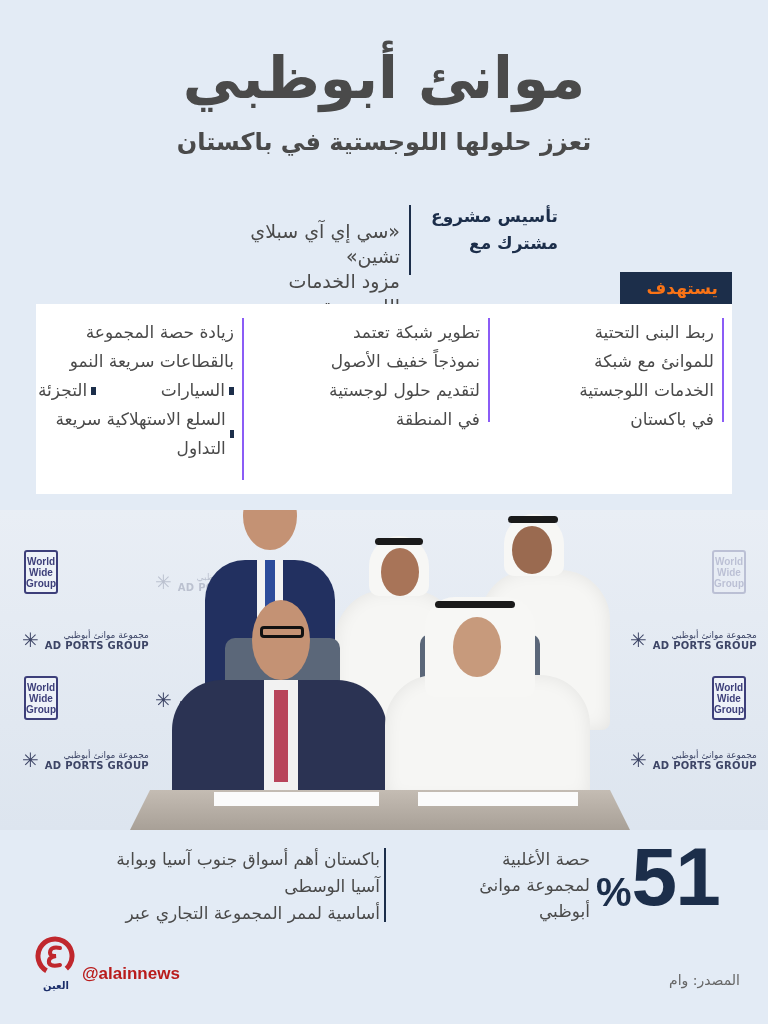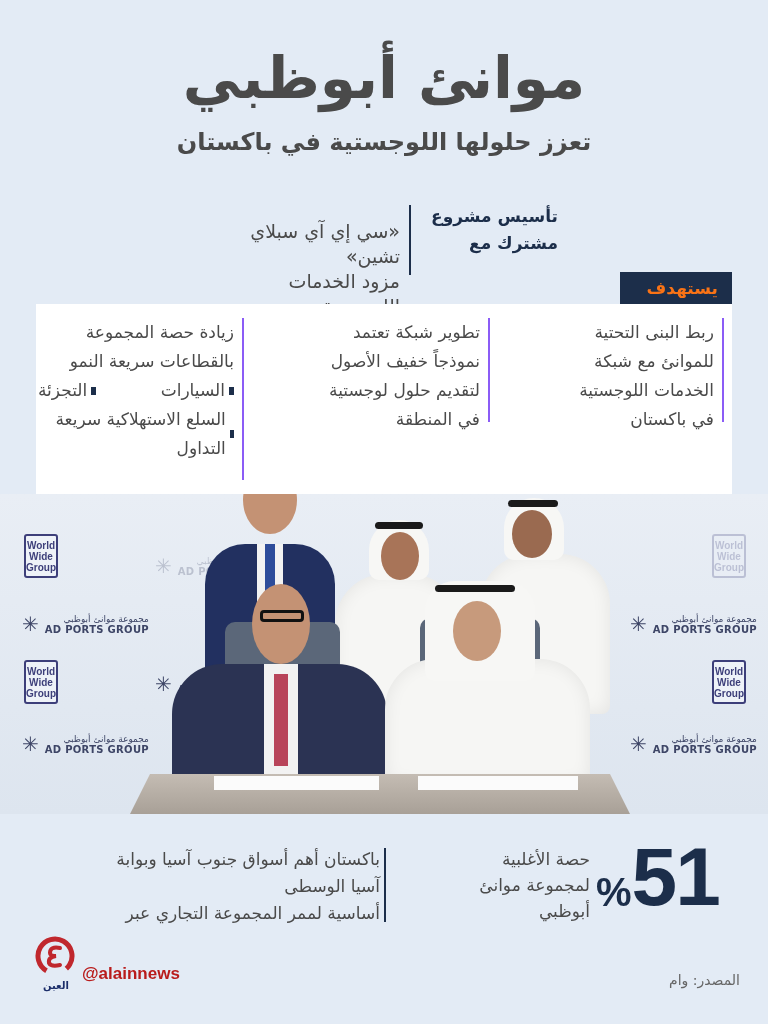--- a/index.html
+++ b/index.html
@@ -50,21 +50,21 @@
   }
   .target-col.c1 { right: 0; width: 176px; left: auto; right: 8px; height: 104px; }
   .target-col.c2 { right: 242px; width: 196px; height: 104px; }
   .target-col.c3 { right: 488px; width: 206px; height: 162px; }
   .bullet-line { display: flex; justify-content: space-between; align-items: center; }
   .bullet-item { display: flex; align-items: center; gap: 4px; }
   .sq { display: inline-block; width: 5px; height: 8px; background: #1c2e4a; }
 
   
   .photo {
-    top: 494px; left: 0; width: 768px; height: 320px;
+    top: 510px; left: 0; width: 768px; height: 320px;
     background: linear-gradient(#e9eef5, #dde5ef);
     overflow: hidden;
   }
   .logo-ad {
     position: absolute; display: flex; align-items: center; gap: 6px; direction: ltr;
   }
   .logo-ad .star { font-size: 20px; color: #3d4566; }
   .logo-ad .txt { display: flex; flex-direction: column; align-items: flex-end; }
   .logo-ad .ar { font-size: 9px; color: #3d4566; direction: rtl; }
   .logo-ad .en { font-size: 10px; font-weight: bold; color: #3d4566; letter-spacing: .3px; }

